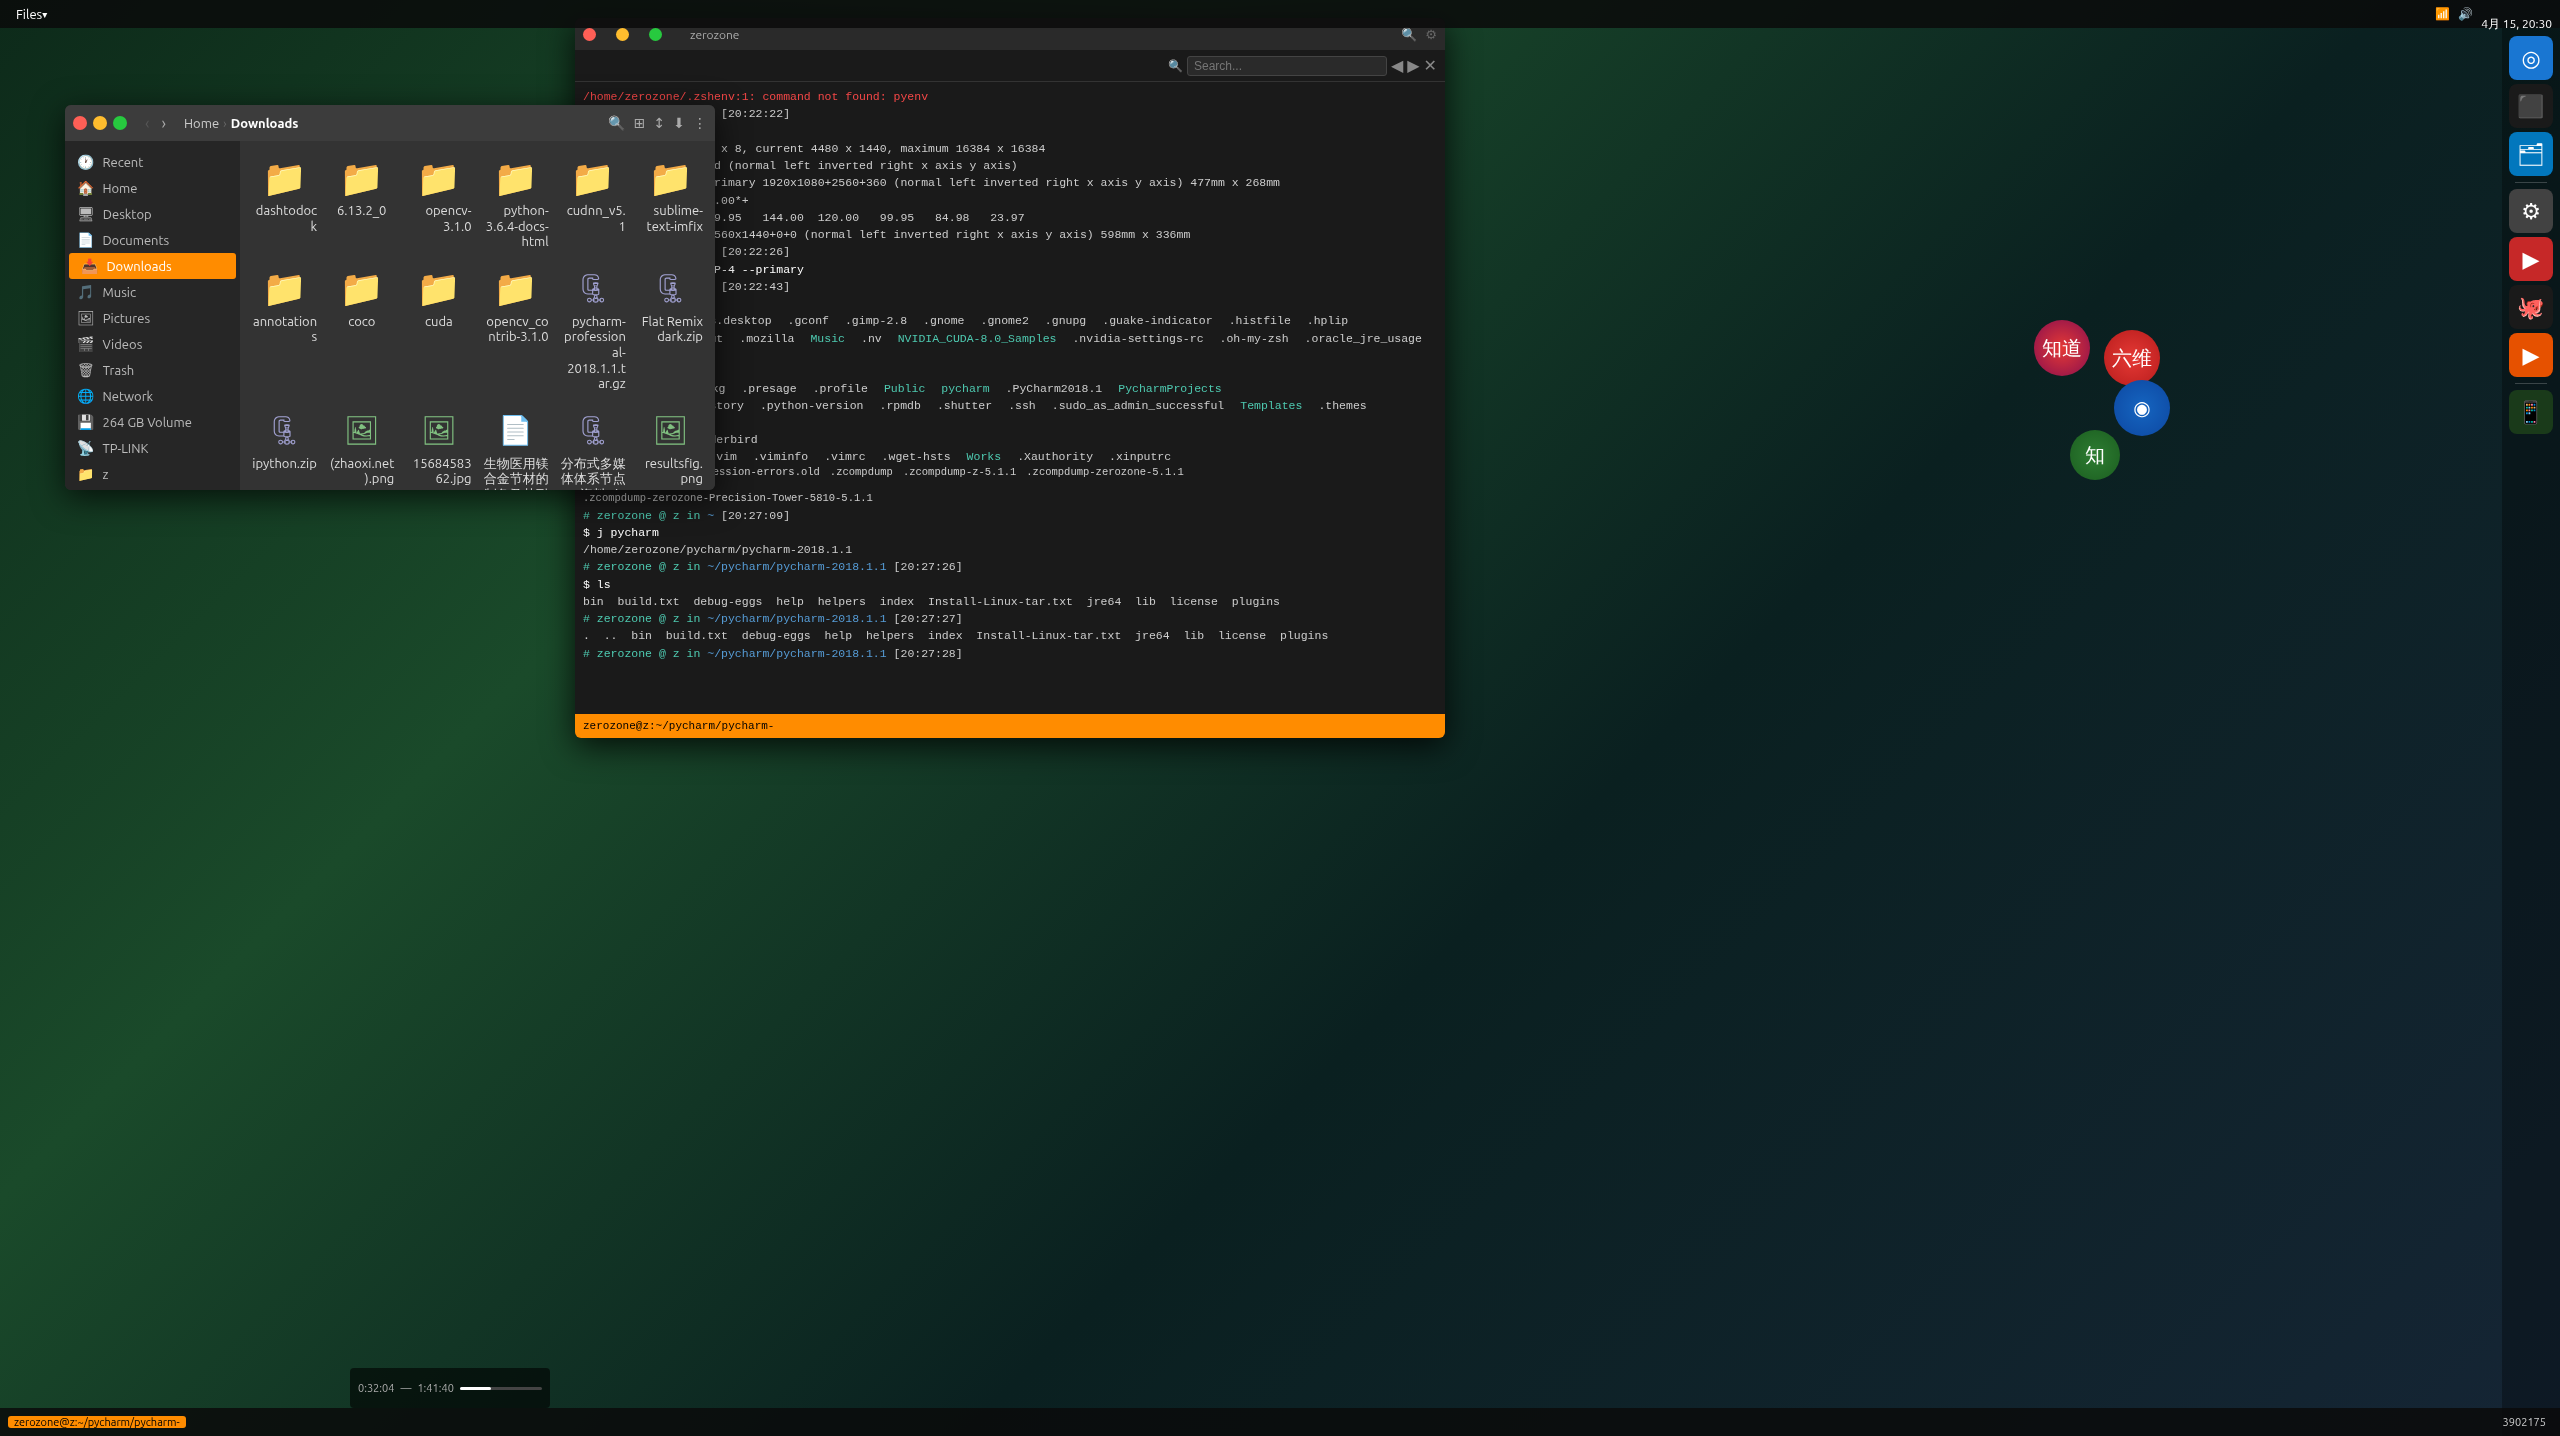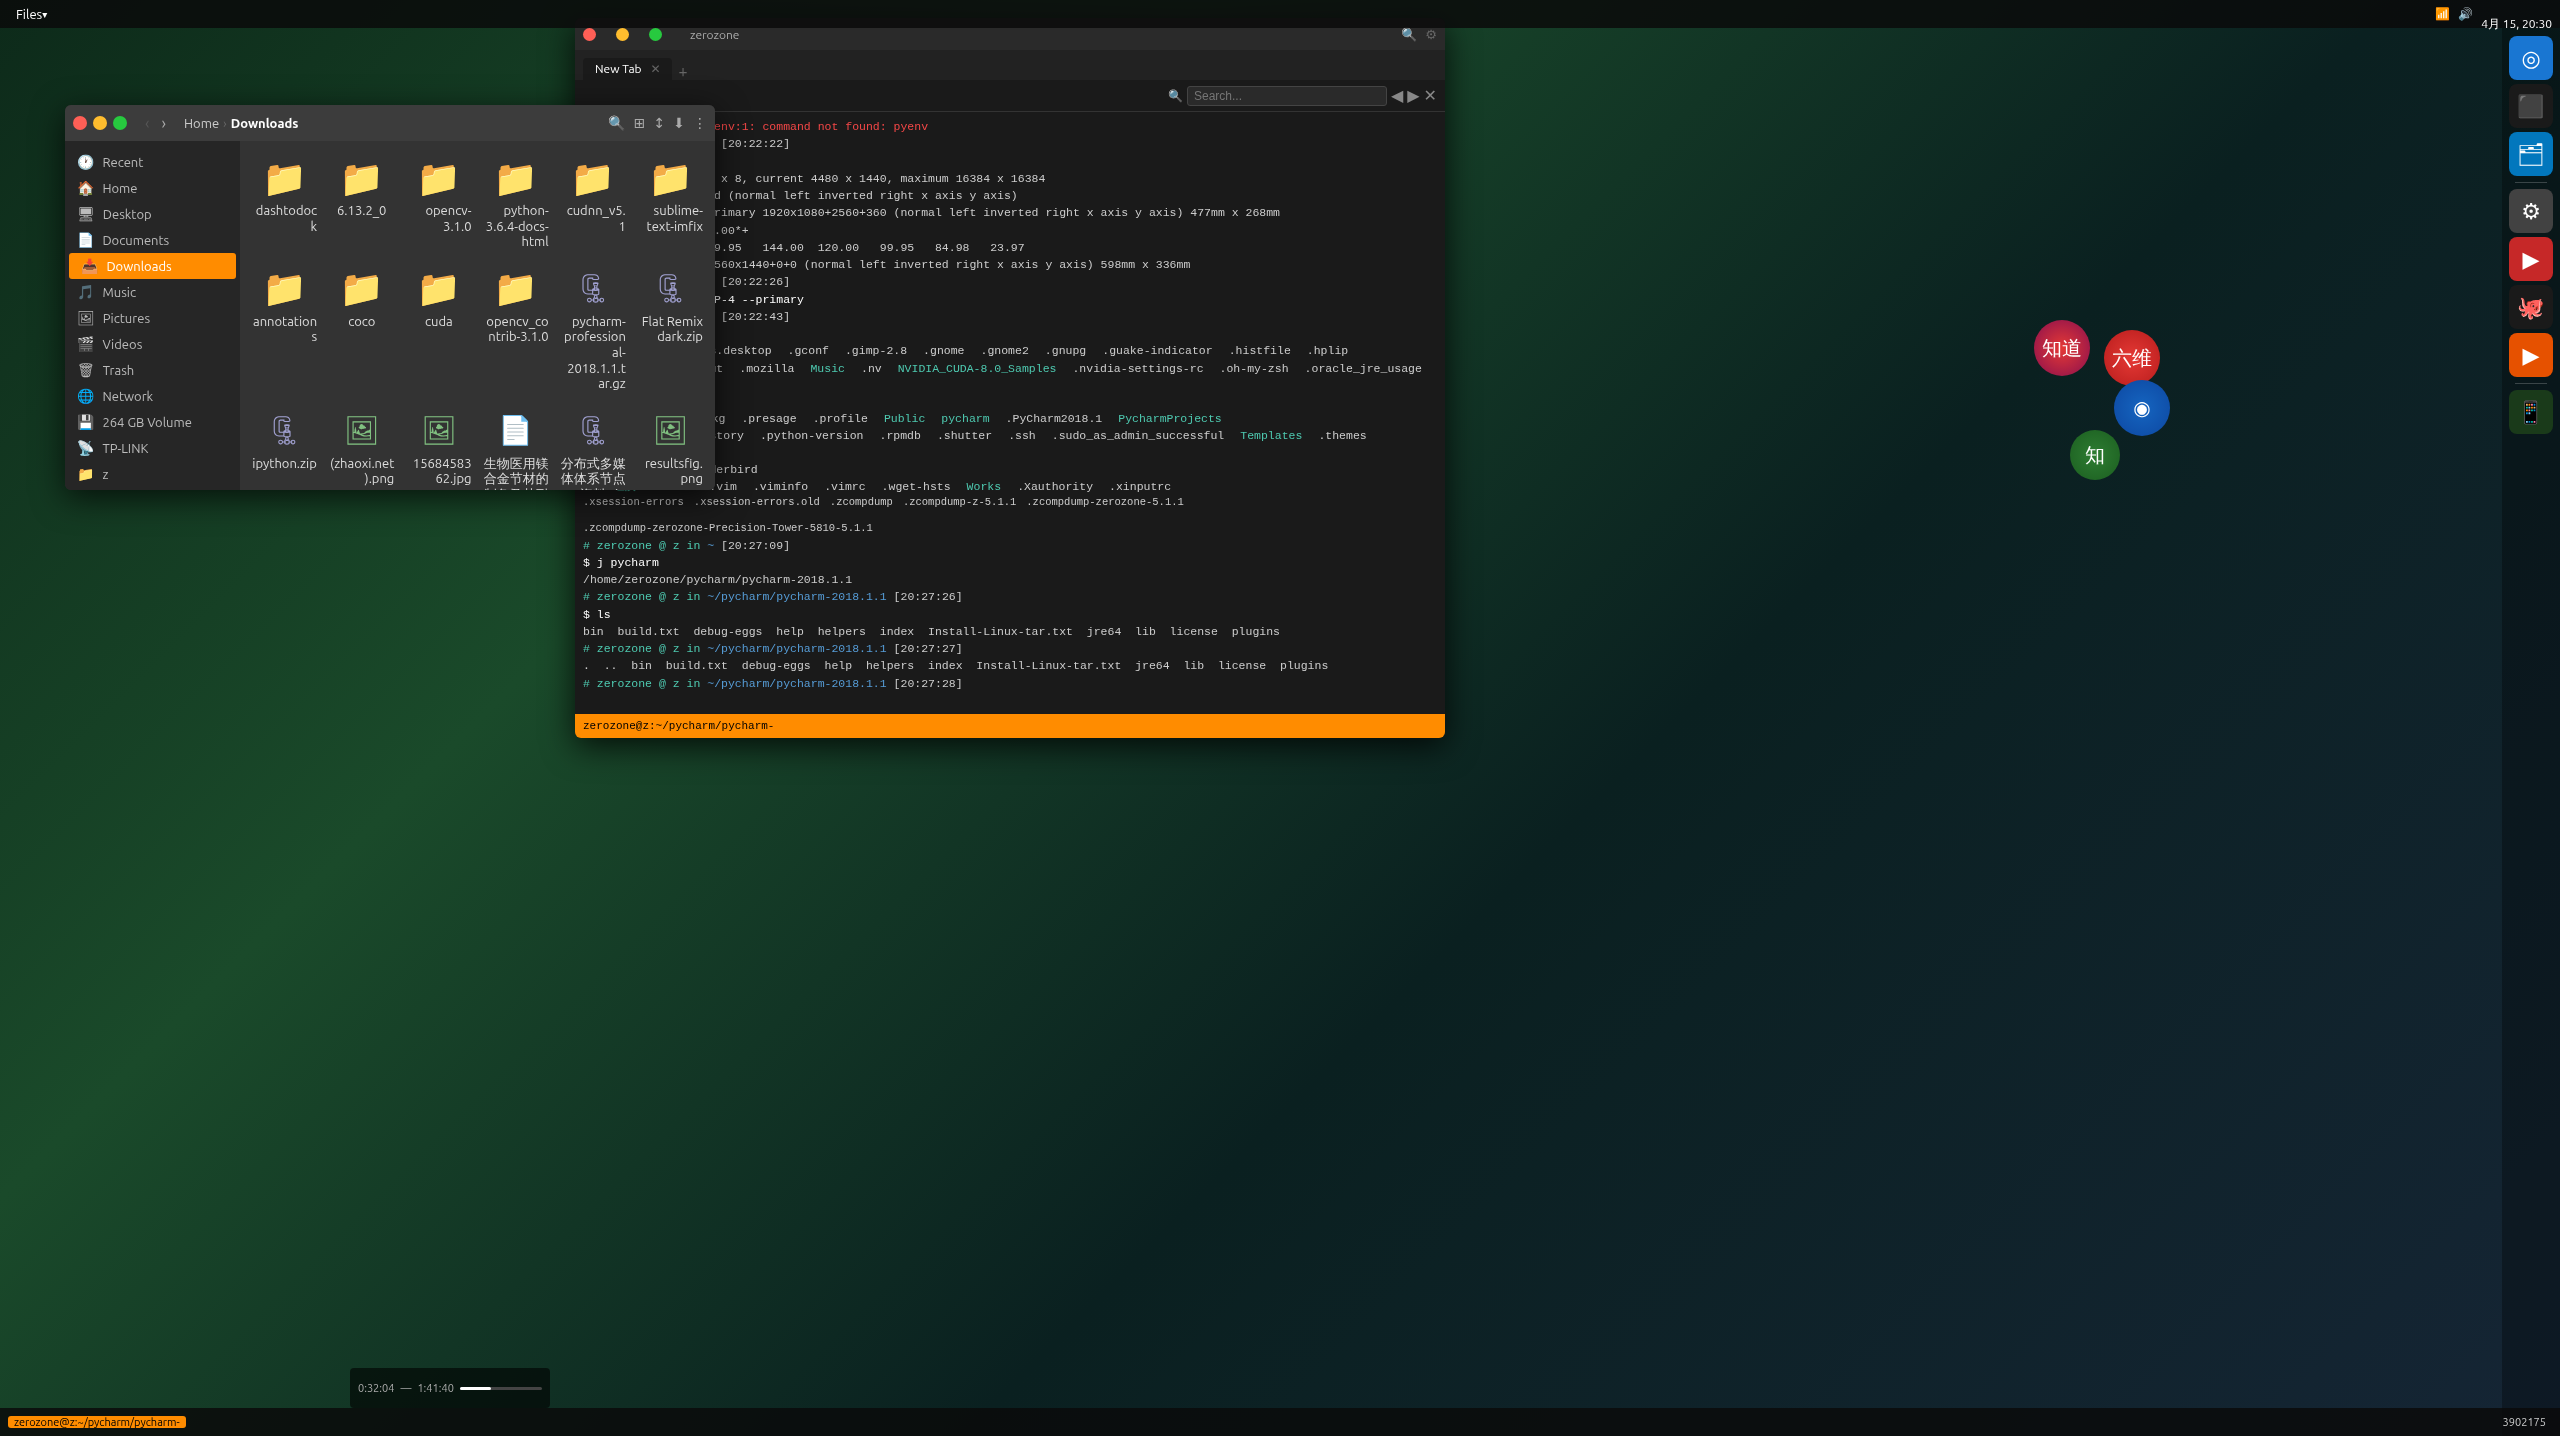--- a/index.html
+++ b/index.html
@@ -720,27 +720,20 @@
     <div class="term-btn term-btn-min"></div>
     <div class="term-btn term-btn-max"></div>
     <span class="term-title">zerozone</span>
     <div class="term-titlebar-spacer"></div>
     <div class="term-titlebar-icons">
       <span class="term-titlebar-icon">🔍</span>
       <span class="term-titlebar-icon">⚙</span>
     </div>
   </div>
 
-  <div class="term-tabs">
-    <div class="term-tab active">
-      <span>New Tab</span>
-      <span class="term-tab-close">✕</span>
-    </div>
-    <span class="term-tab-new">+</span>
-  </div>
 
   <div class="term-searchbar">
     <span class="term-search-icon">🔍</span>
     <input type="text" placeholder="Search..." style="">
     <span style="color:#888;cursor:pointer;">◀</span>
     <span style="color:#888;cursor:pointer;">▶</span>
     <span style="color:#888;cursor:pointer;">✕</span>
   </div>
 
   <div class="term-content">

